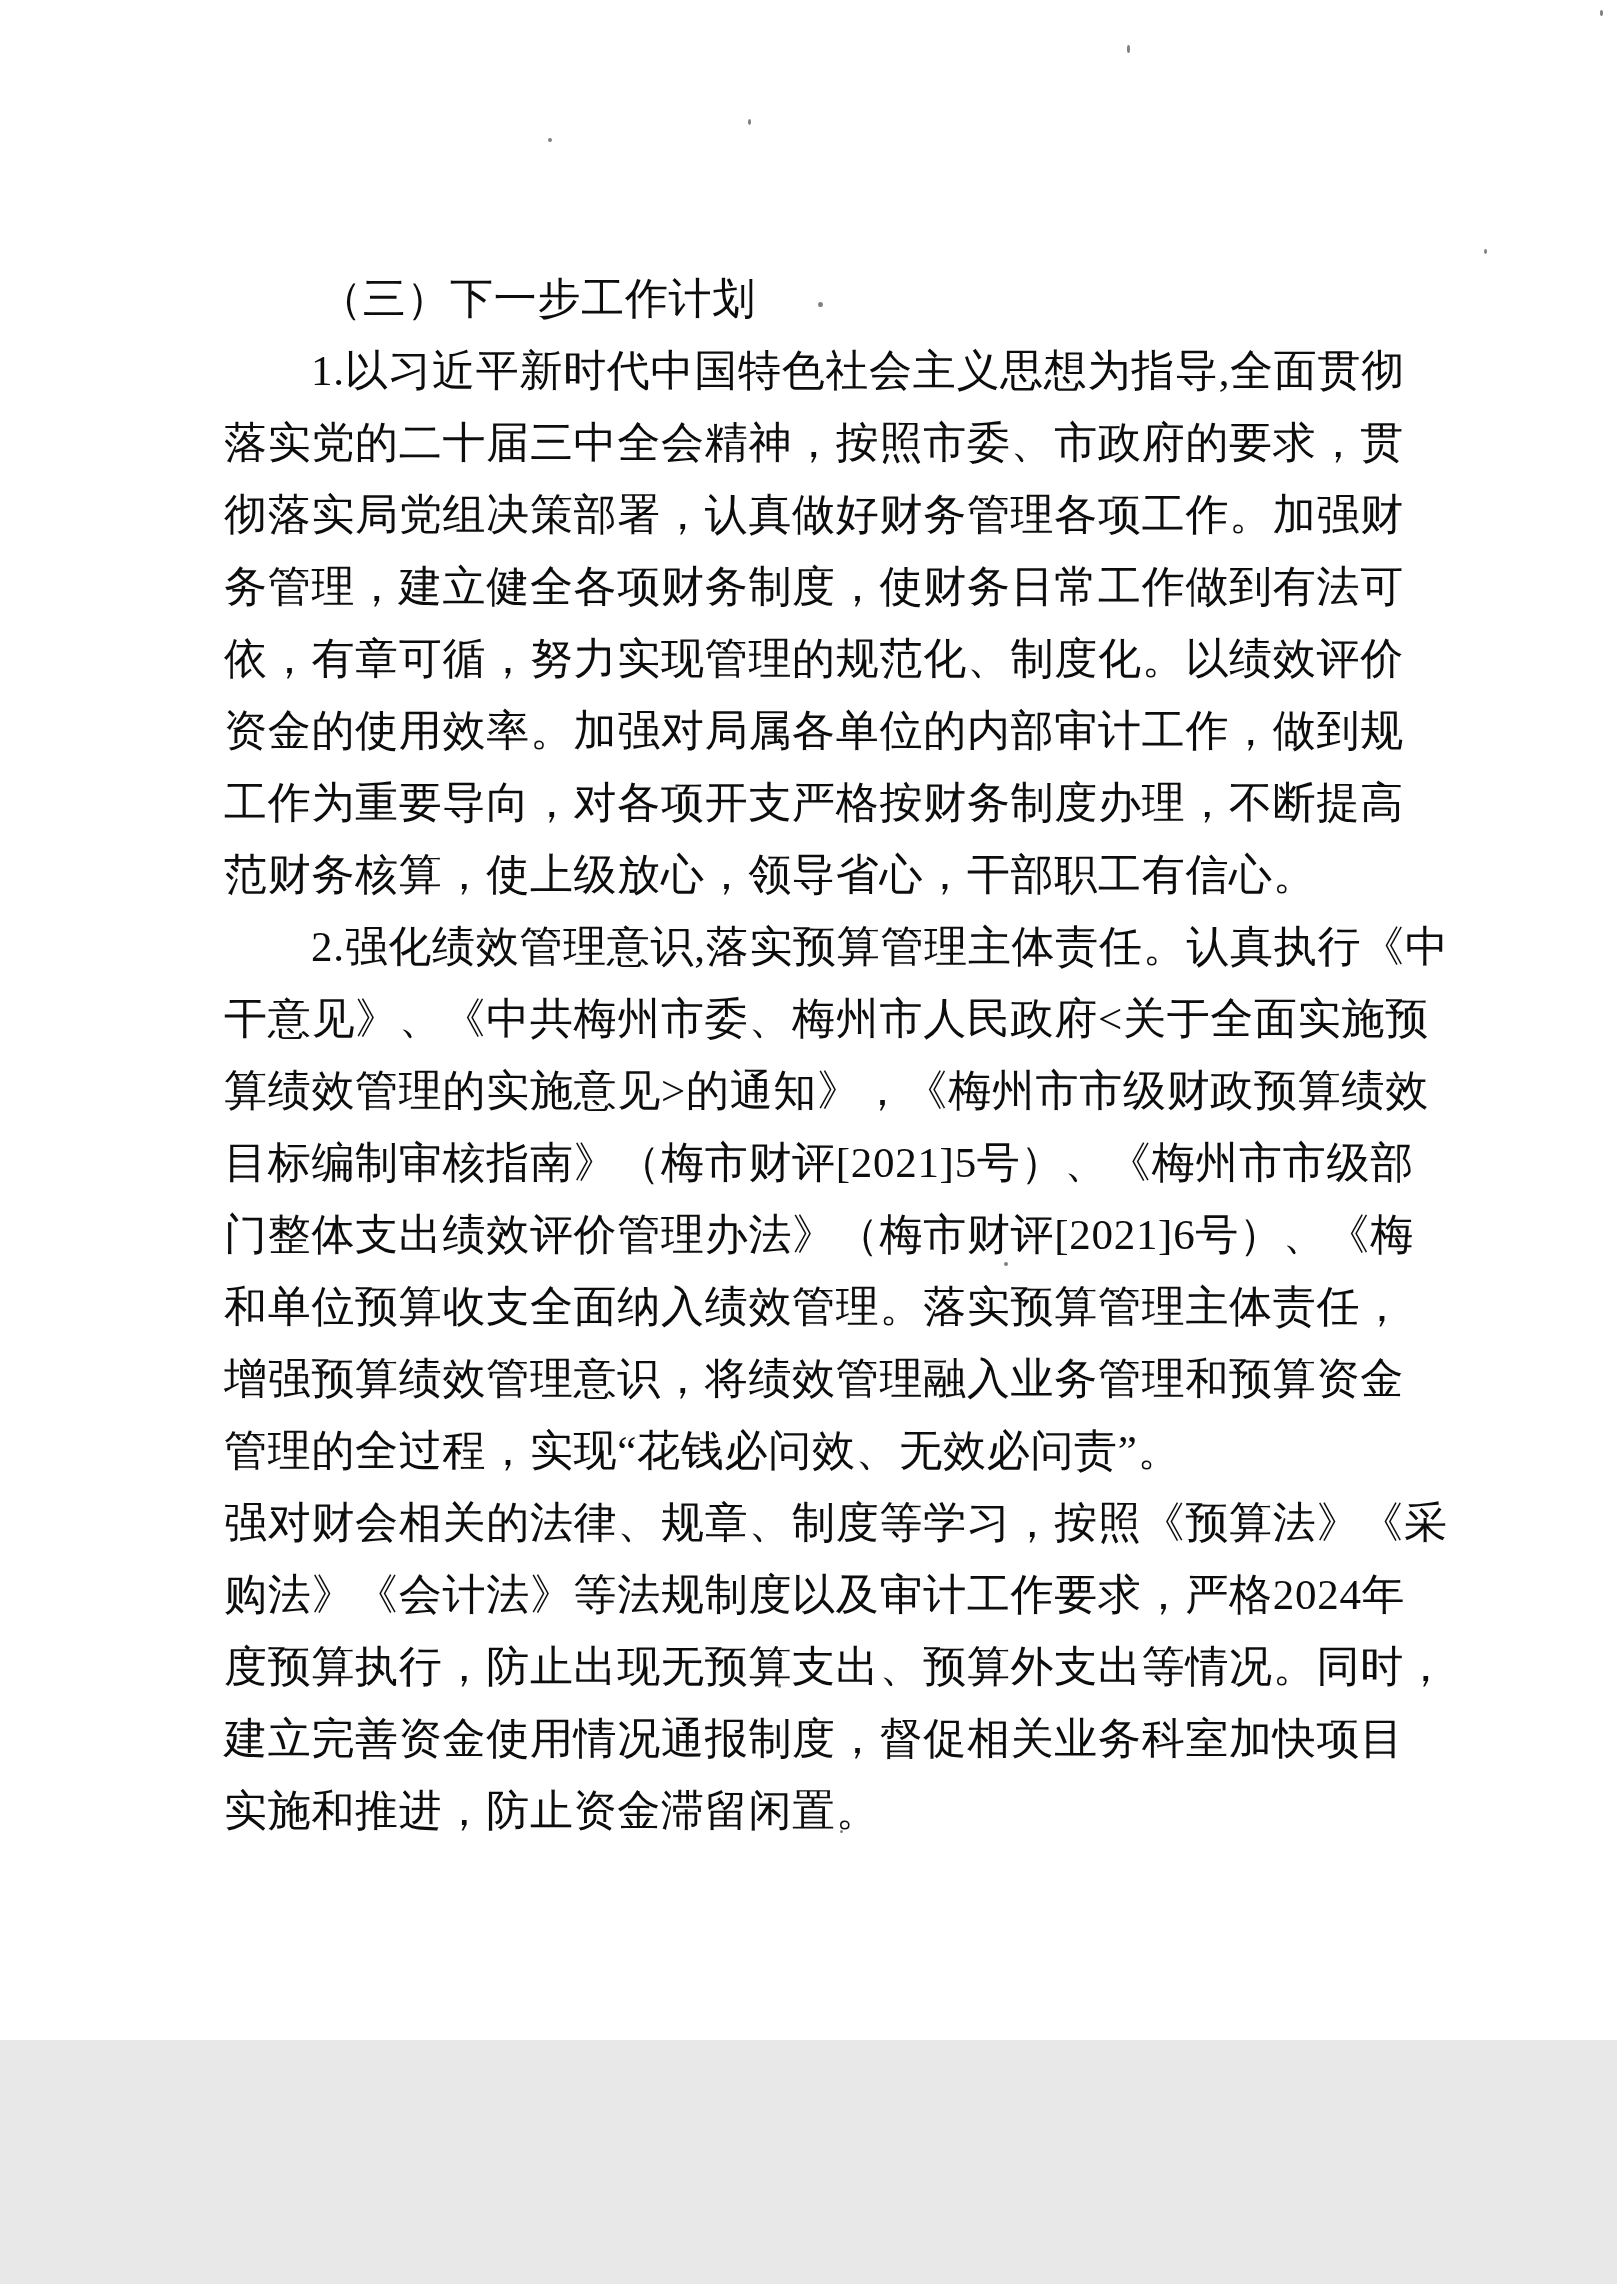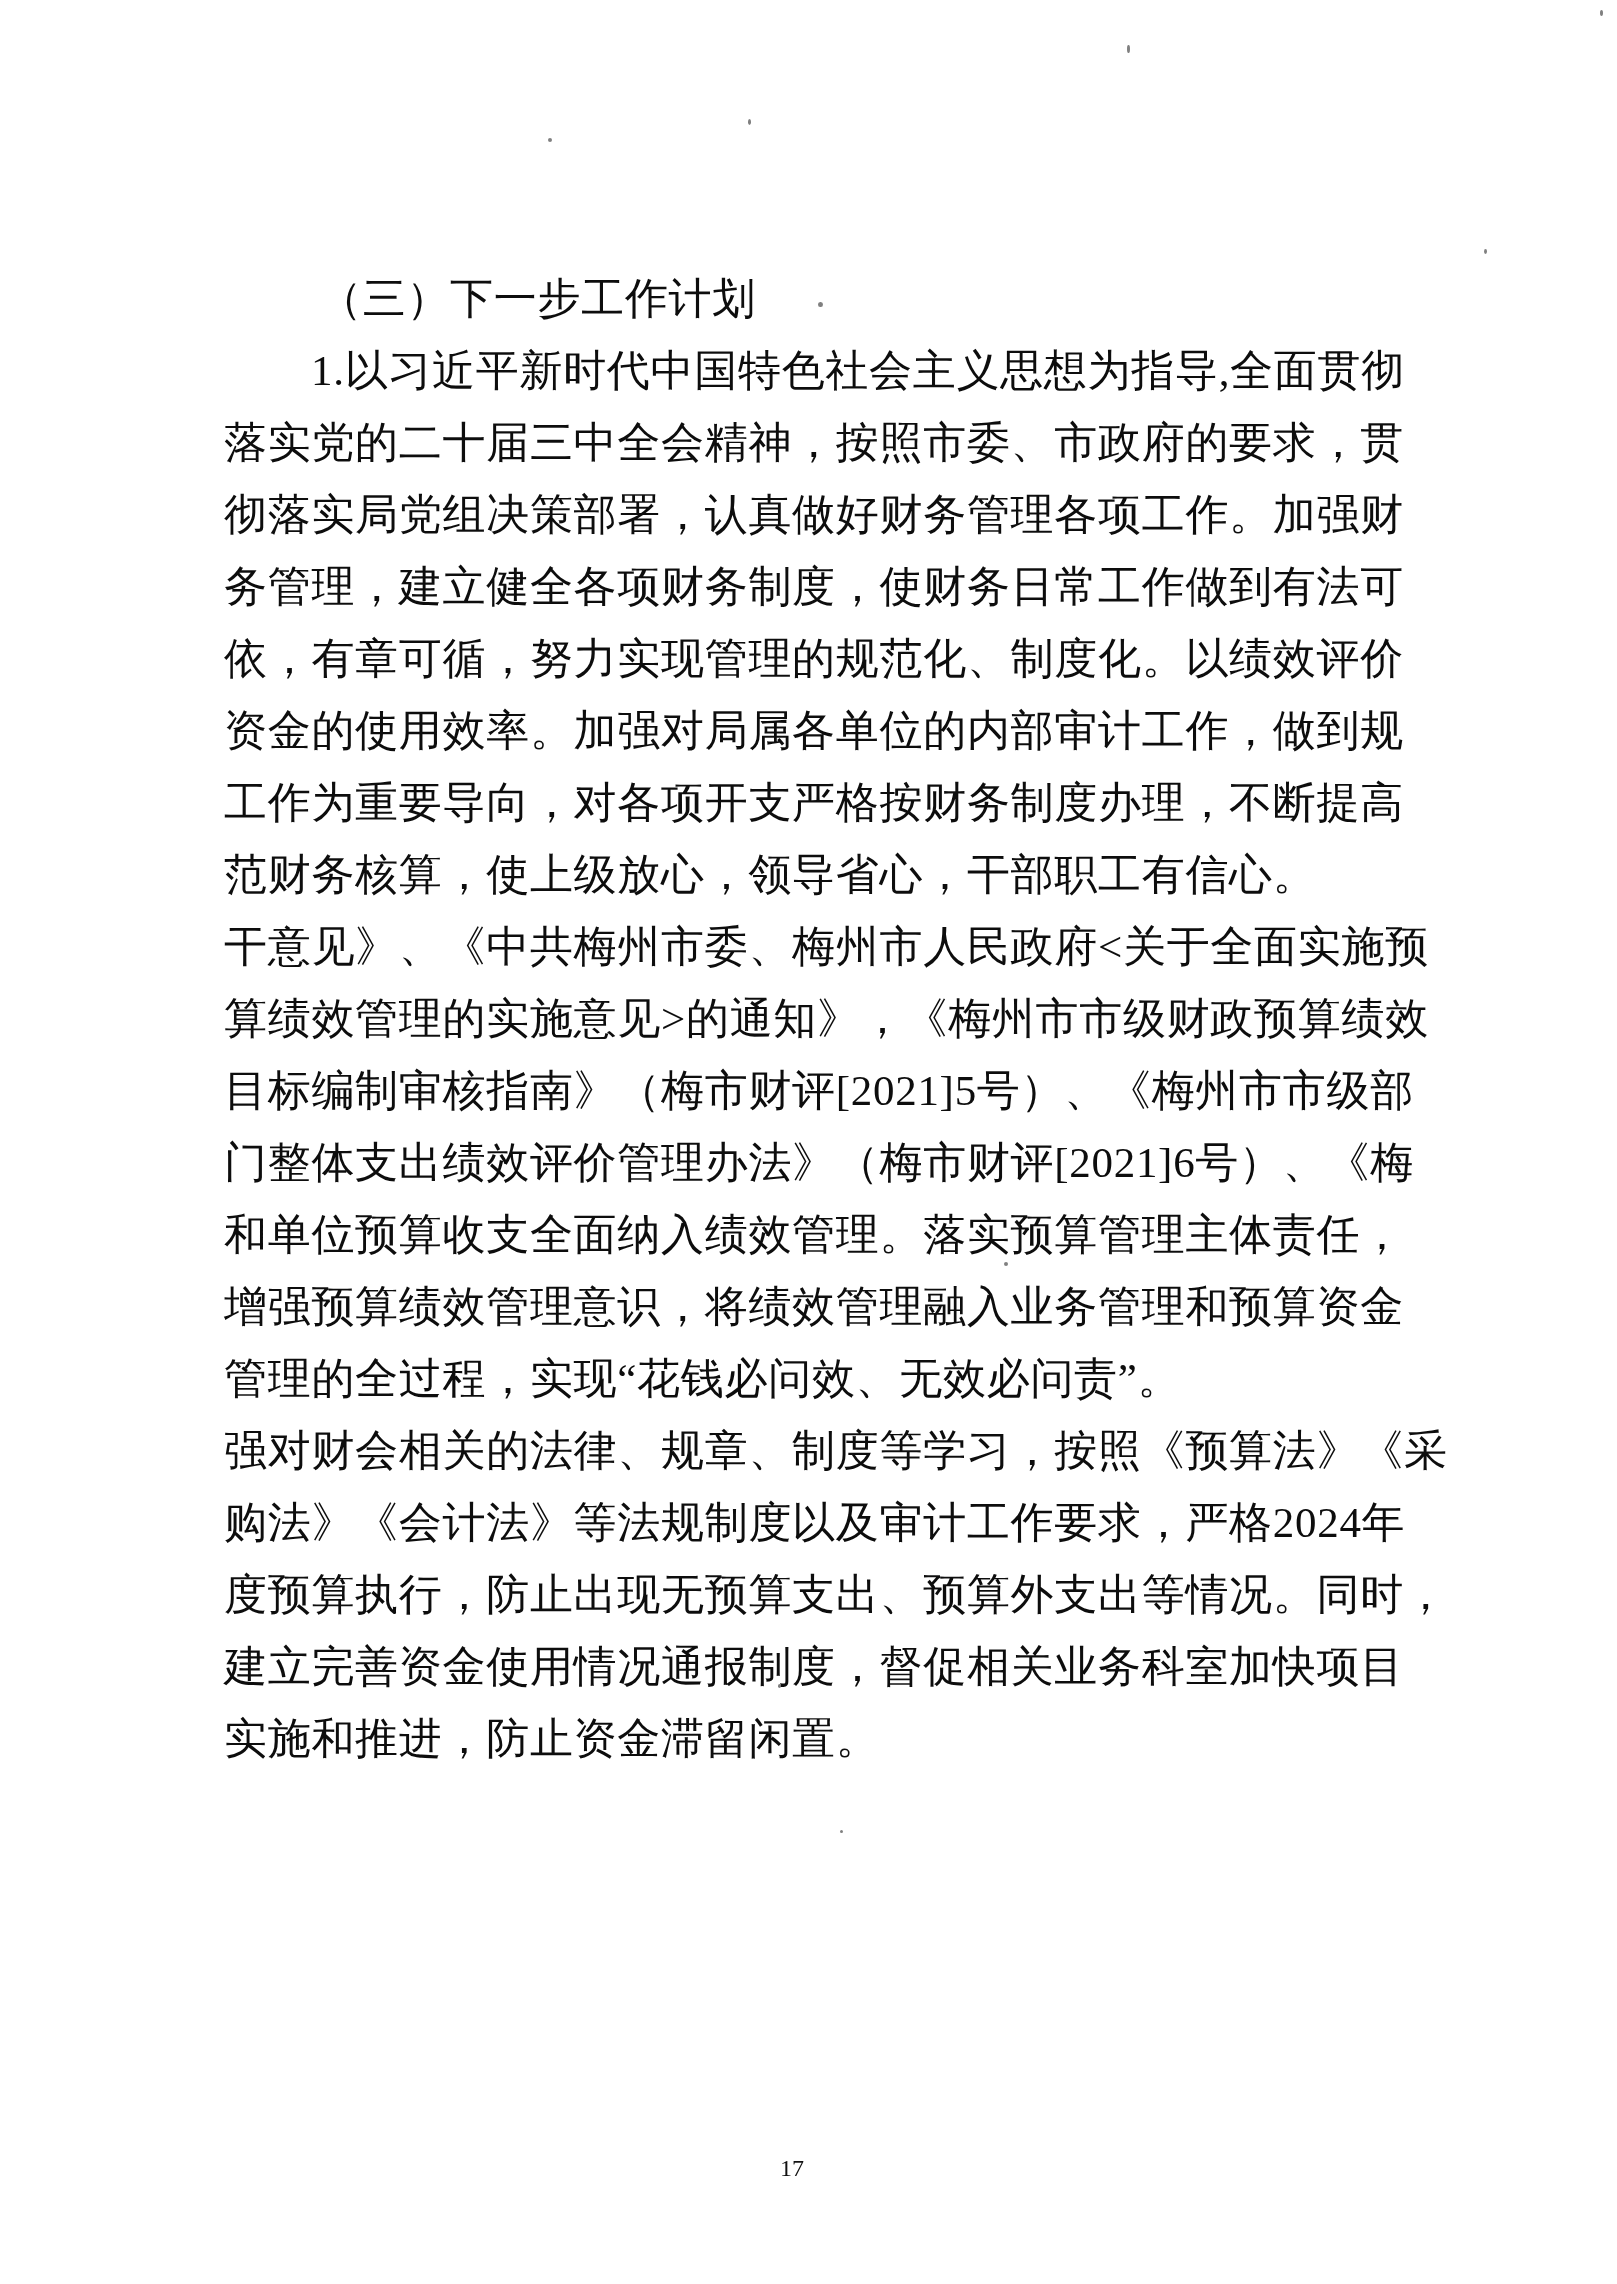--- a/index.html
+++ b/index.html
@@ -1,18 +1,18 @@
 <!DOCTYPE html>
 <html style="font-size:11px"><head>
 <meta charset="utf-8">
 <style>
   html,body { margin:0; padding:0; background:#e8e8e8; }
   .page {
     position:relative;
-    width:1618px; height:2284px;
+    width:1618px; height:2040px;
     background:#ffffff;
     font-family:"Liberation Serif","DejaVu Serif",serif;
     color:#0d0d0d;
     overflow:hidden;
   }
   .textblock {
     position:absolute;
     left:224px; top:263px;
     width:1164px;
   }
@@ -54,20 +54,21 @@
 
     <div class="line indent">1.以习近平新时代中国特色社会主义思想为指导,全面贯彻</div>
     <div class="line">落实党的二十届三中全会精神，按照市委、市政府的要求，贯</div>
     <div class="line">彻落实局党组决策部署，认真做好财务管理各项工作。加强财</div>
     <div class="line">务管理，建立健全各项财务制度，使财务日常工作做到有法可</div>
     <div class="line">依，有章可循，努力实现管理的规范化、制度化。以绩效评价</div>
     <div class="line">资金的使用效率。加强对局属各单位的内部审计工作，做到规</div>
     <div class="line">工作为重要导向，对各项开支严格按财务制度办理，不断提高</div>
     <div class="line end">范财务核算，使上级放心，领导省心，干部职工有信心。</div>
 
+    <div class="line indent">2.强化绩效管理意识,落实预算管理主体责任。认真执行《中</div>
     <div class="line">干意见》、《中共梅州市委、梅州市人民政府&lt;关于全面实施预</div>
     <div class="line">算绩效管理的实施意见&gt;的通知》，《梅州市市级财政预算绩效</div>
     <div class="line">目标编制审核指南》（梅市财评[2021]5号）、《梅州市市级部</div>
     <div class="line">门整体支出绩效评价管理办法》（梅市财评[2021]6号）、《梅</div>
     <div class="line">和单位预算收支全面纳入绩效管理。落实预算管理主体责任，</div>
     <div class="line">增强预算绩效管理意识，将绩效管理融入业务管理和预算资金</div>
     <div class="line end">管理的全过程，实现“花钱必问效、无效必问责”。</div>
 
     <div class="line">强对财会相关的法律、规章、制度等学习，按照《预算法》《采</div>
     <div class="line">购法》《会计法》等法规制度以及审计工作要求，严格2024年</div>

